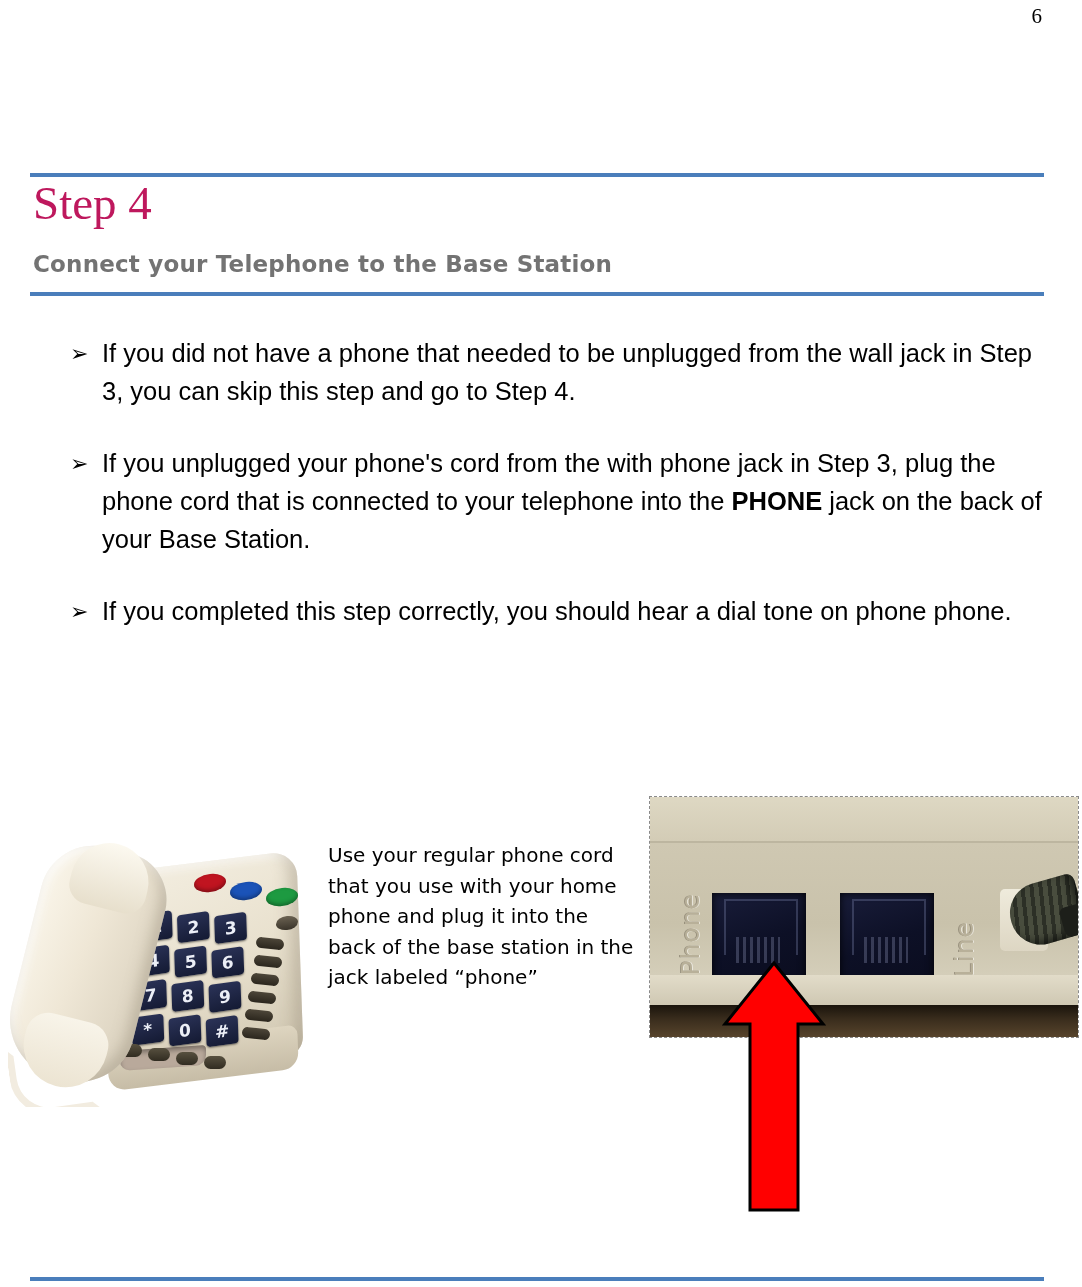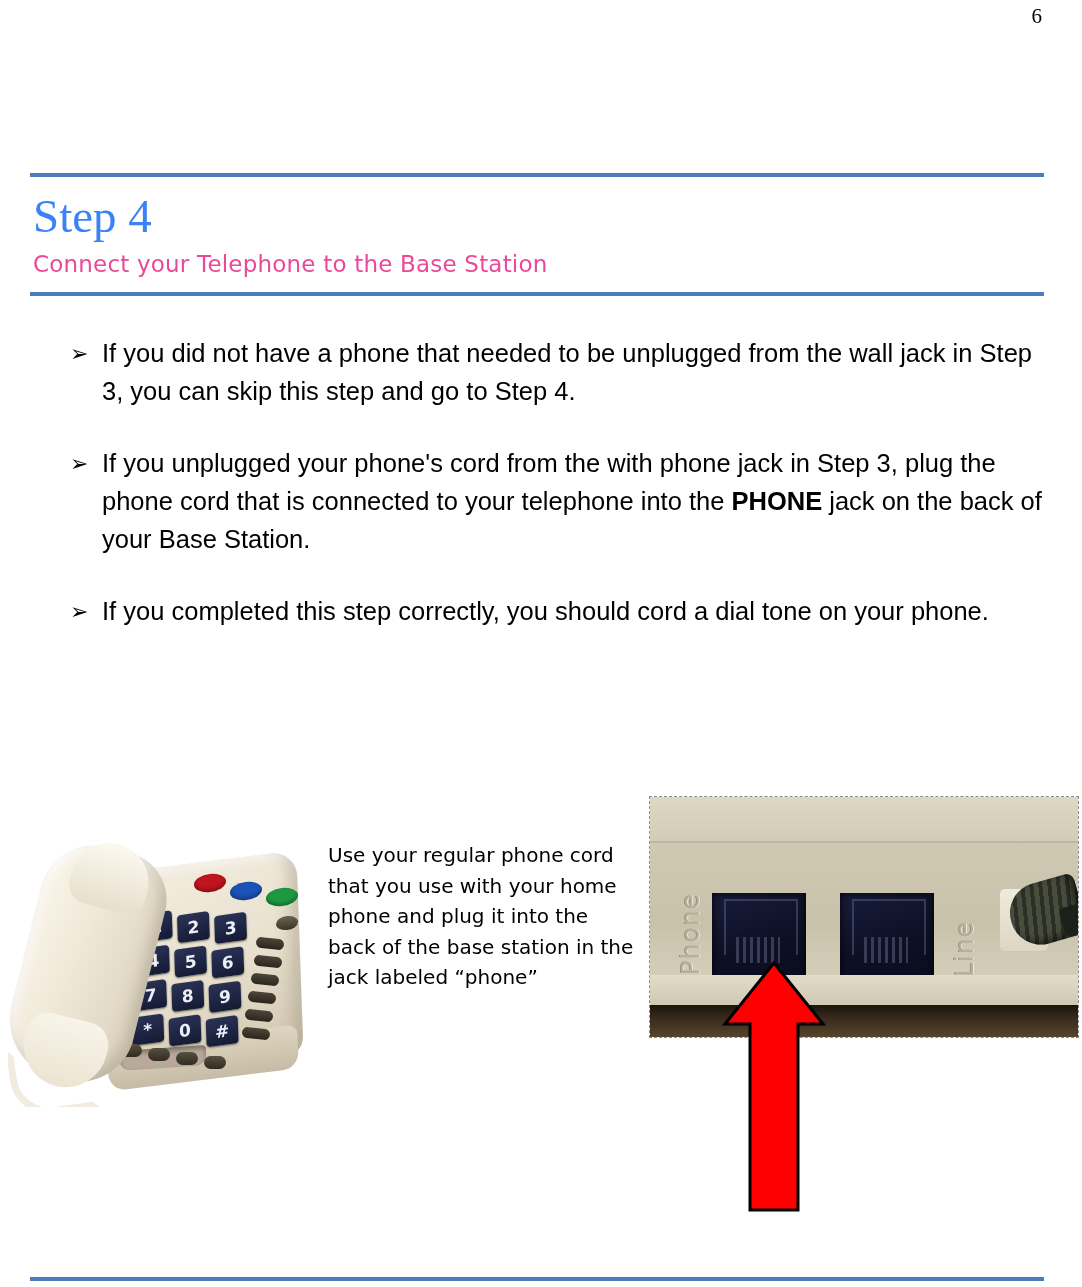--- a/index.html
+++ b/index.html
@@ -40,36 +40,36 @@
     height: 4px;
     background: #4a7ebb;
   }
   .rule-top    { top: 173px; }
   .rule-bottom { top: 292px; }
   .rule-footer { top: 1277px; height: 4px; }
 
   .step-title {
     position: absolute;
     left: 33px;
-    top: 191px;
+    top: 178px;
     font-family: "Liberation Serif", serif;
     font-size: 47px;
     line-height: 50px;
-    color: #3b82f6;
+    color: #be185d;
     letter-spacing: 0px;
   }
   .step-subtitle {
     position: absolute;
     left: 33px;
     top: 250px;
     font-family: "DejaVu Sans", sans-serif;
-    font-weight: normal;
+    font-weight: bold;
     font-size: 23px;
     line-height: 28px;
-    color: #ec4899;
+    color: #737373;
     letter-spacing: 0.2px;
   }
 
   
   .bullets {
     position: absolute;
     left: 70px;
     top: 334px;
     width: 990px;
   }
@@ -399,21 +399,21 @@
       <span class="bullet-text"><span>If you did not have a phone that needed to be unplugged from the wall jack in Step 3, you can skip this step and go to Step 4.</span></span>
     </div>
 
     <div class="bullet-row">
       <span class="bullet-marker">➢</span>
       <span class="bullet-text"><span>If you unplugged your phone's cord from the with phone jack in Step 3, plug the phone cord that is connected to your telephone into the </span><b>PHONE</b><span> jack on the back of your Base Station.</span></span>
     </div>
 
     <div class="bullet-row">
       <span class="bullet-marker">➢</span>
-      <span class="bullet-text"><span>If you completed this step correctly, you should cord a dial tone on your phone.</span></span>
+      <span class="bullet-text"><span>If you completed this step correctly, you should hear a dial tone on phone phone.</span></span>
     </div>
 
   </div>
 
   <div class="phone-photo">
     <div class="ph-body"></div>
     <div class="ph-body-front"></div>
     <div class="ph-slot"></div>
 
     <div class="ph-mem ph-mem-red" style="left:186px; top:48px;"></div>

